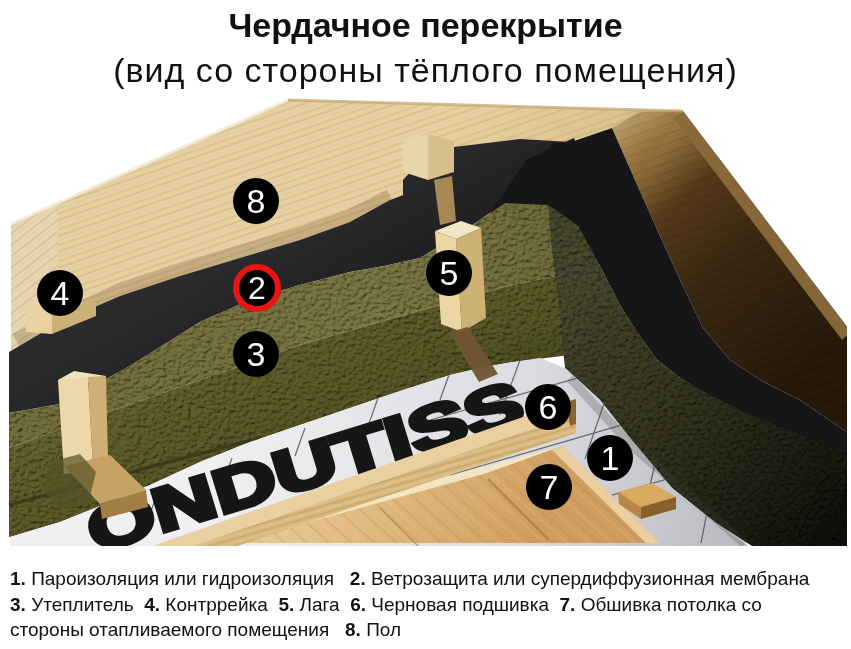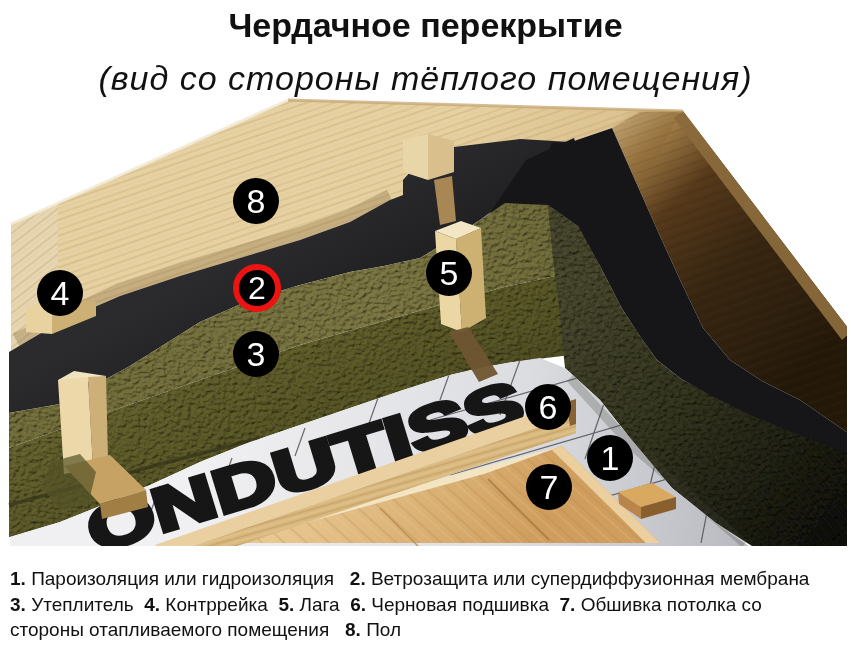--- a/index.html
+++ b/index.html
@@ -1,19 +1,19 @@
 <!DOCTYPE html>
 <html><head>
 <meta charset="utf-8">
 <style>
 html,body{margin:0;padding:0;background:#ffffff;width:851px;height:649px;overflow:hidden;}
 body{font-family:"Liberation Sans", sans-serif;}
 .title{position:absolute;top:6px;left:0;width:851px;text-align:center;color:#111;}
 .t1{font-size:34px;font-weight:bold;letter-spacing:0px;}
-.t2{font-size:34px;font-weight:normal;margin-top:14px;letter-spacing:1px;font-style:italic;}
+.t2{font-size:34px;font-weight:normal;margin-top:6px;letter-spacing:1px;}
 .legend{position:absolute;left:10px;top:566px;width:845px;font-size:19px;line-height:25.5px;color:#111;}
 .legend b{font-weight:bold;}
 svg{position:absolute;left:0;top:0;}
 </style>
 </head>
 <body>
 
 <div class="title">
     <div class="t1">Чердачное перекрытие</div>
 <div class="t2">(вид со стороны тёплого помещения)</div>

